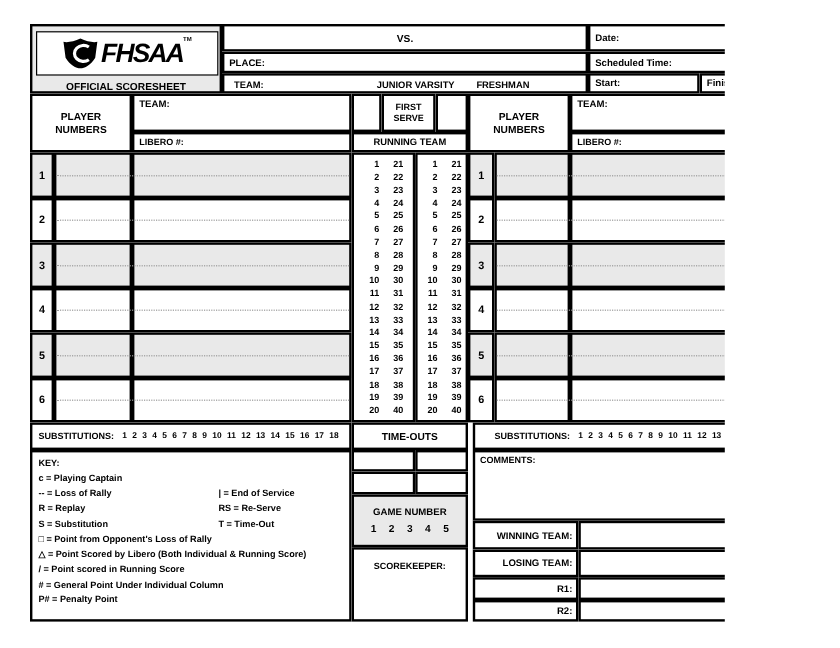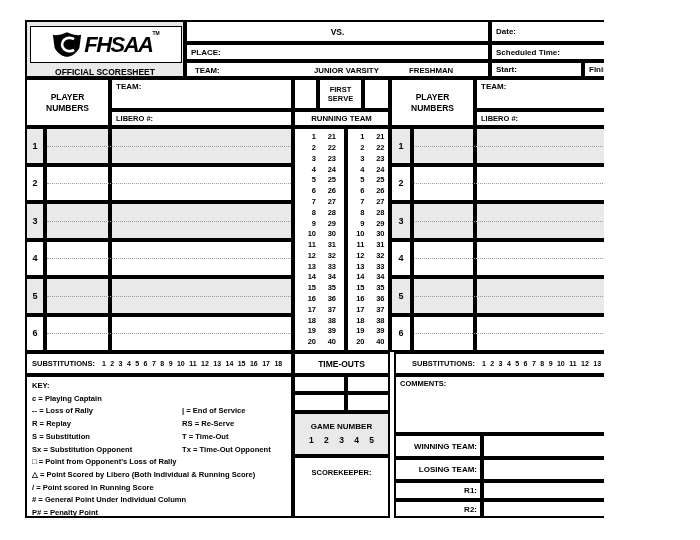--- a/index.html
+++ b/index.html
@@ -58,21 +58,21 @@
       <span>PLACE:</span>
     </div>
   <div class="abs b vcent lab pad" style="left:490px;top:43px;width:187px;height:18px;">
       <span>Scheduled Time:</span>
     </div>
 
   <div class="abs b" style="left:185px;top:61px;width:305px;height:17px;">
     <span class="abs lab" style="left:8px;top:2.5px;font-size:7.8px;">TEAM:</span>
     <span class="abs lab" style="left:66px;top:14px;font-size:14px;">VARSITY</span>
     <span class="abs lab" style="left:127px;top:2.5px;font-size:7.8px;">JUNIOR VARSITY</span>
-    <span class="abs lab" style="left:222px;top:2.5px;font-size:7.8px;">FRESHMAN</span>
+    <span class="abs lab" style="left:210px;top:2.5px;font-size:7.8px;">FRESHMAN</span>
   </div>
   <div class="abs b vcent lab pad" style="left:490px;top:61px;width:93px;height:17px;">
       <span>Start:</span>
     </div>
   <div class="abs b vcent lab pad" style="left:583px;top:61px;width:94px;height:17px;">
       <span>Finish:</span>
     </div>
 
   <div class="abs b two-line" style="left:25px;top:78px;width:85px;height:49px;">
     <span>PLAYER</span>
@@ -290,24 +290,20 @@
           <span class="key-left">-- = Loss of Rally</span>
           <span>| = End of Service</span>
         </div>
         <div class="key-row">
           <span class="key-left">R = Replay</span>
           <span>RS = Re-Serve</span>
         </div>
         <div class="key-row">
           <span class="key-left">S = Substitution</span>
           <span>T = Time-Out</span>
-        </div>
-        <div class="key-row">
-          <span class="key-left">Sx = Substitution Opponent</span>
-          <span>Tx = Time-Out Opponent</span>
         </div>
         <div class="key-row">□ = Point from Opponent's Loss of Rally</div>
         <div class="key-row">△ = Point Scored by Libero (Both Individual &amp; Running Score)</div>
         <div class="key-row">/ = Point scored in Running Score</div>
         <div class="key-row"># = General Point Under Individual Column</div>
         <div class="key-row">P# = Penalty Point</div>
       </div>
   </div>
 
   <div class="abs b" style="left:293px;top:375px;width:53px;height:18px;"></div>

